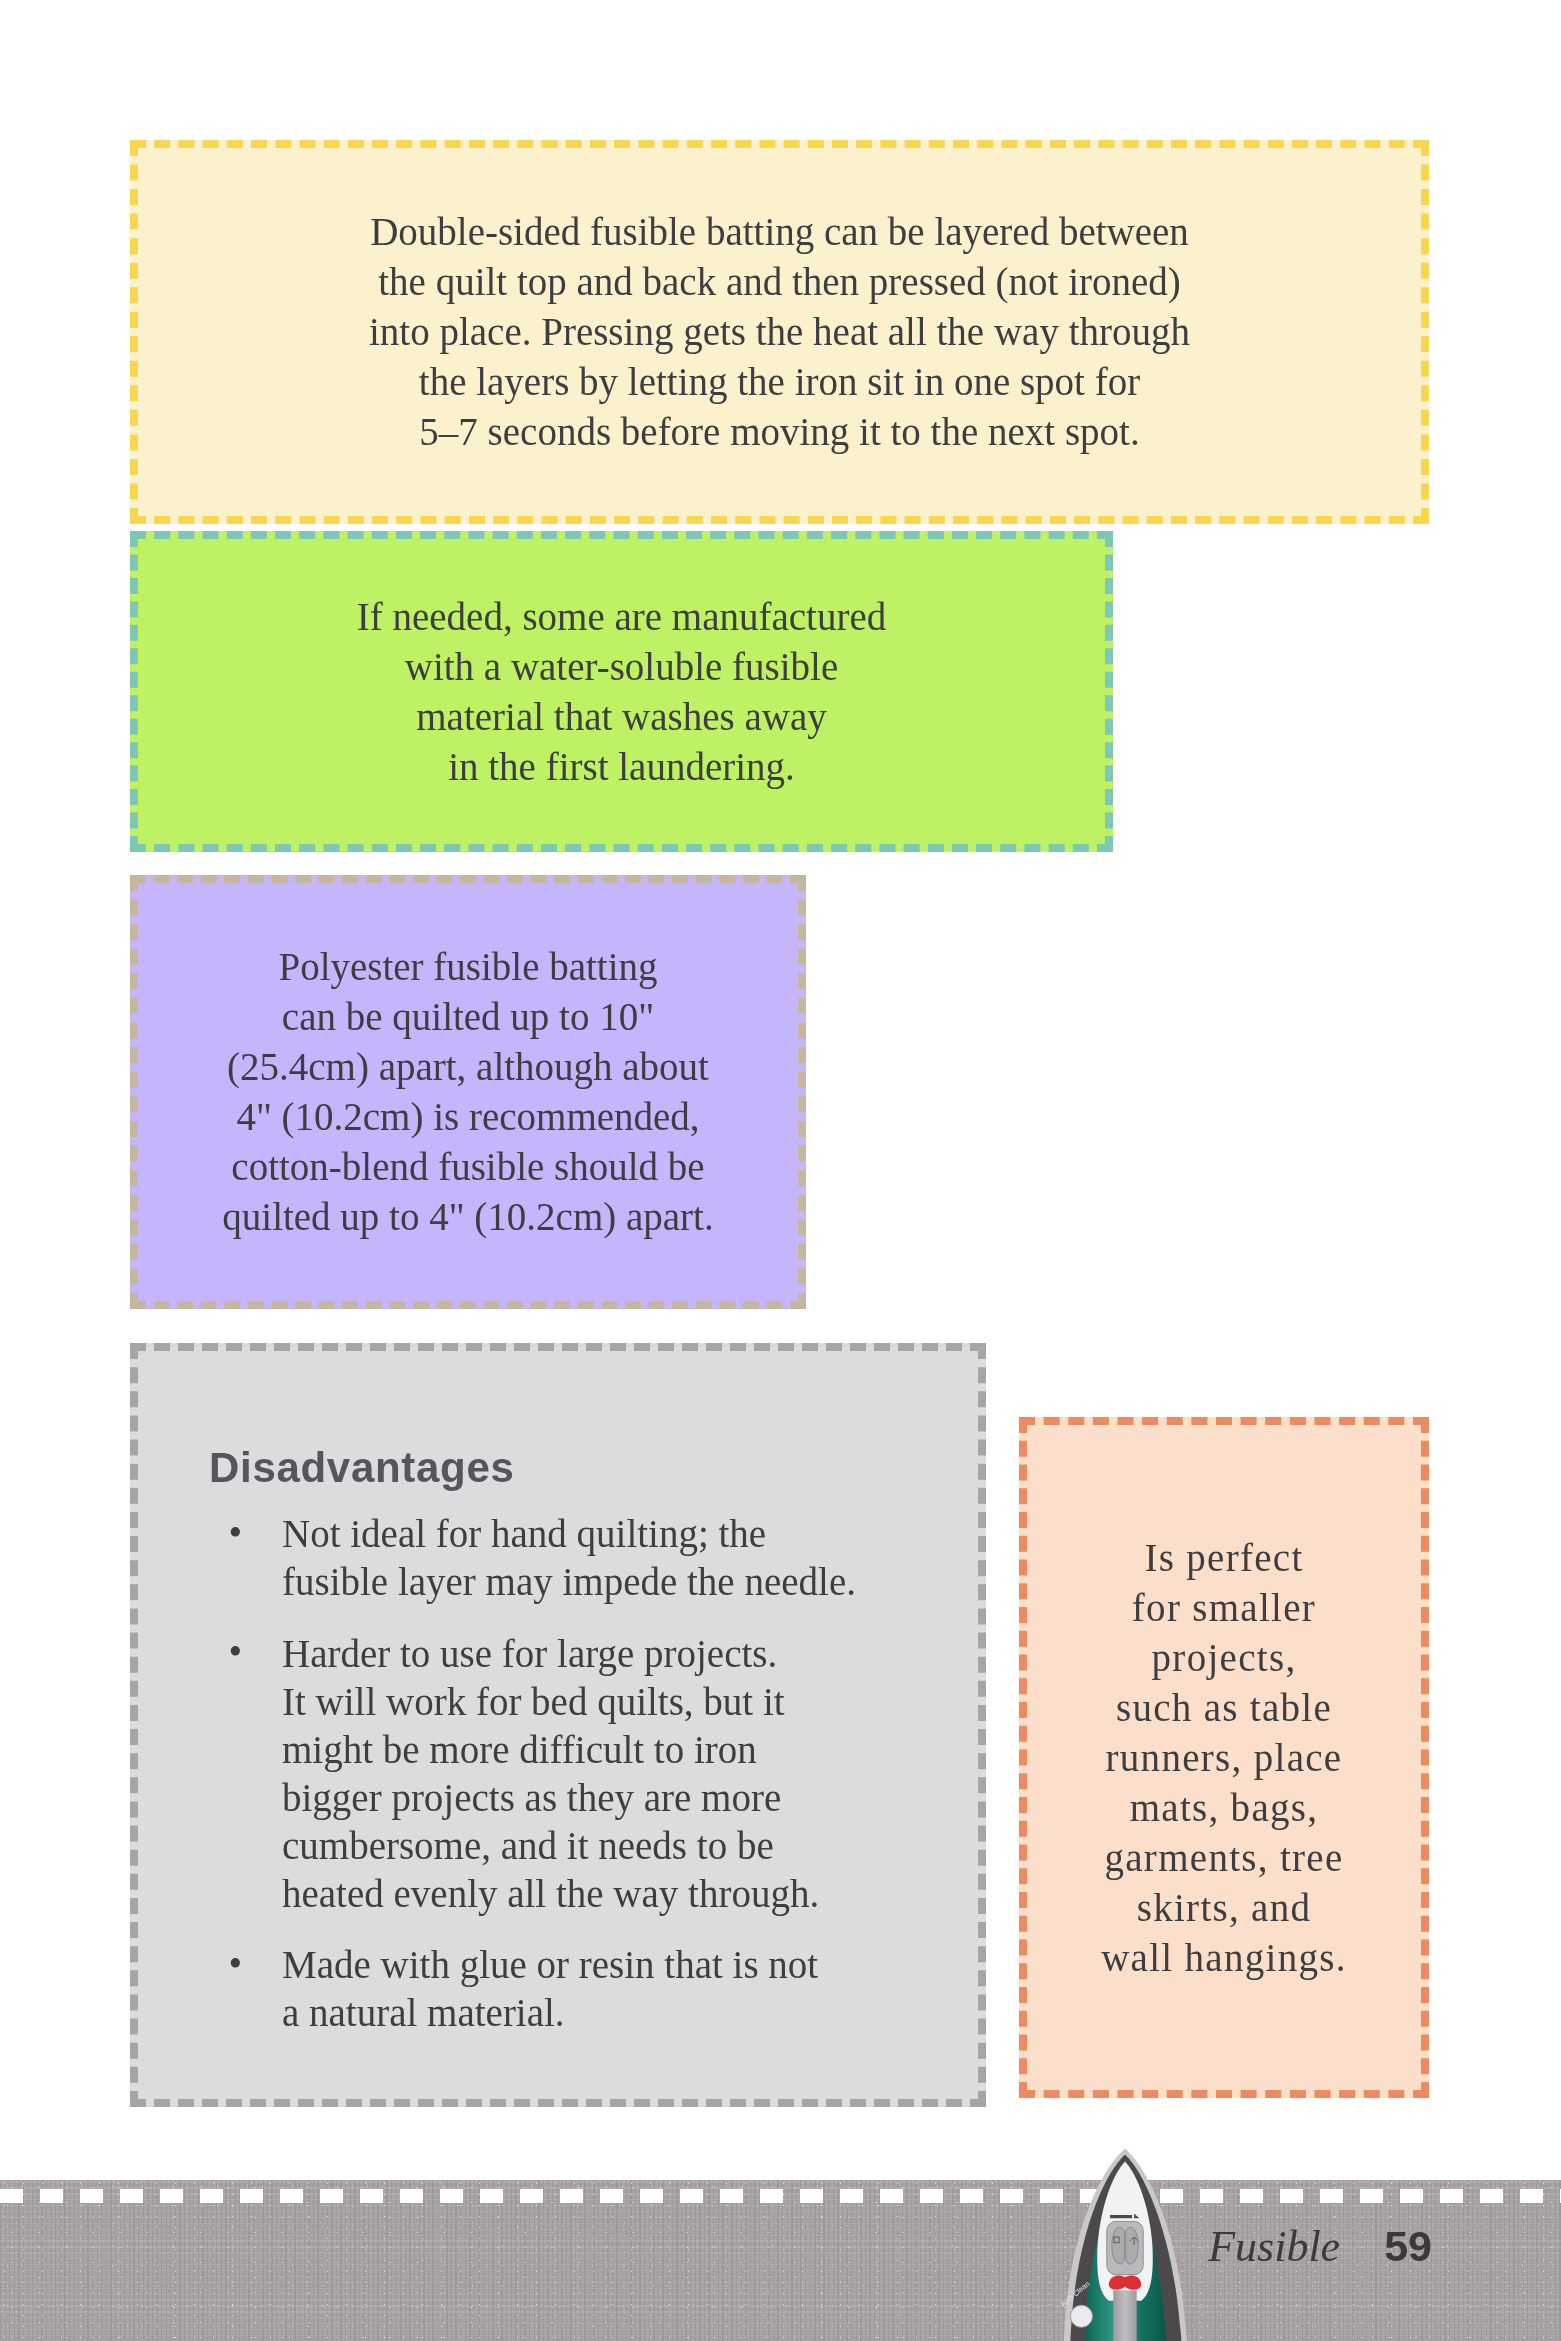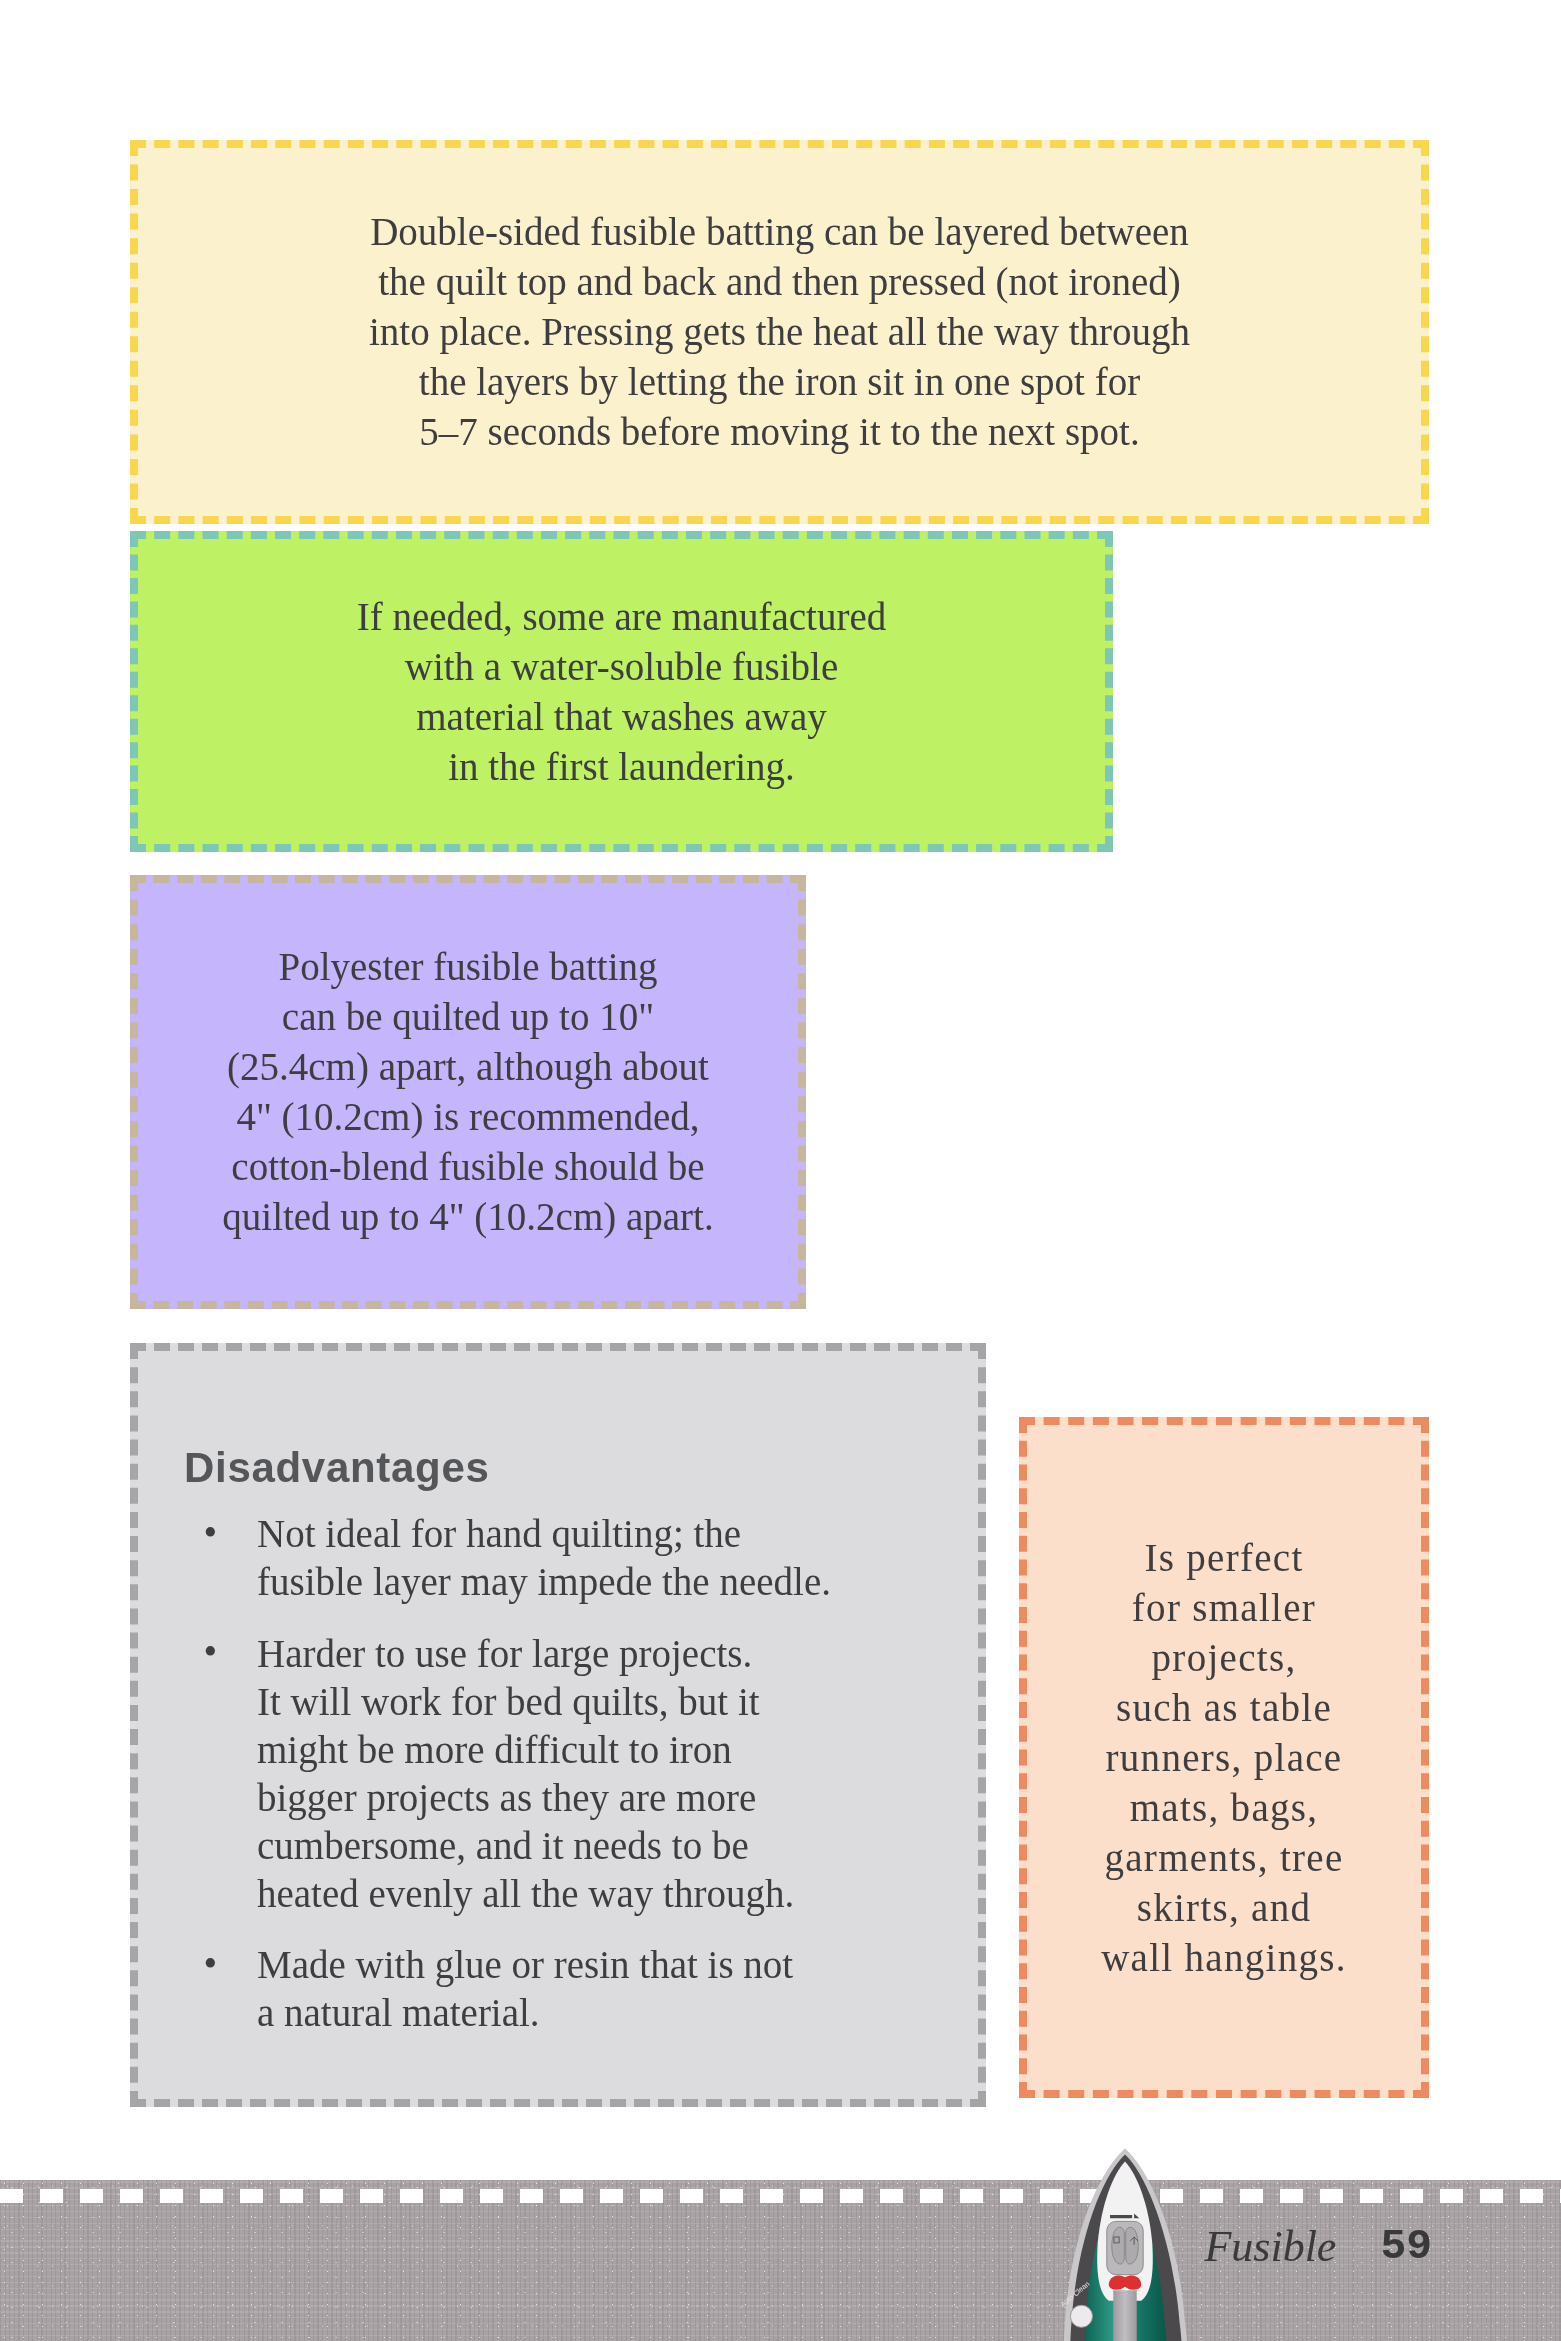--- a/index.html
+++ b/index.html
@@ -29,21 +29,21 @@
   
   .box-green{left:1019px;top:519px;width:410px;height:855px;
     background:#e4efd8;border:8.5px dashed #a5ca87;letter-spacing:0.7px;}
   
   .box-tan{left:130px;top:875px;width:676px;height:434px;
     background:#c4b5fd;border:8.5px dashed #c7b69e;}
   
   .box-gray{left:130px;top:1343px;width:856px;height:764px;
     background:#dcdcde;border:8.5px dashed #a5a5a7;
     display:block;text-align:left;
-    padding:91px 39px 39px 46px;box-sizing:border-box;}
+    padding:91px 39px 39px 71px;box-sizing:border-box;}
   .disadv-heading{
     font-family:"Liberation Sans","DejaVu Sans",sans-serif;
     font-weight:bold;font-size:42px;line-height:52px;
     color:#55565a;letter-spacing:0.7px;margin:0 0 16.3px 0;}
   .disadv-list{margin:0;padding:0;list-style:none;}
   .disadv-item{position:relative;padding-left:73px;margin-top:23.4px;
     font-size:39px;line-height:48px;}
   .disadv-item:first-child{margin-top:0;}
   .bullet-marker{position:absolute;left:19.5px;top:-1.3px;font-size:39px;color:#3e3d3f;}
   
@@ -67,21 +67,21 @@
   }
   .page-footer{
     position:absolute;right:130px;top:2216px;height:60px;
     display:flex;align-items:center;gap:44px;
   }
   .section-label{
     font-family:"Liberation Serif","DejaVu Serif",serif;
     font-style:italic;font-size:44px;color:#3a393b;
   }
   .page-number{
-    font-family:Liberation Mono, monospace;
+    font-family:Liberation Sans, sans-serif;
     font-weight:bold;font-size:43px;color:#39383a;
   }
   .iron-wrap{position:absolute;left:1050px;top:2146px;width:163px;height:260px;}
 </style>
 </head>
 <body>
 
 <div class="page">
 
   <div class="tipbox box-yellow">

